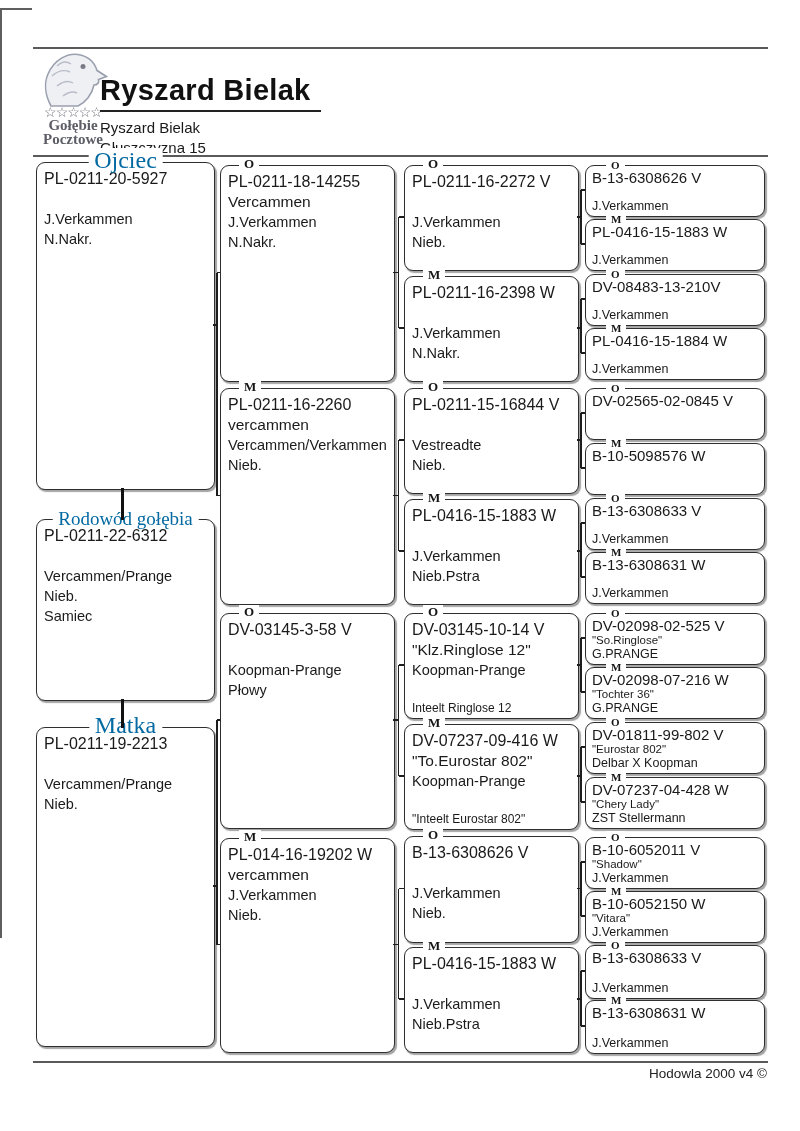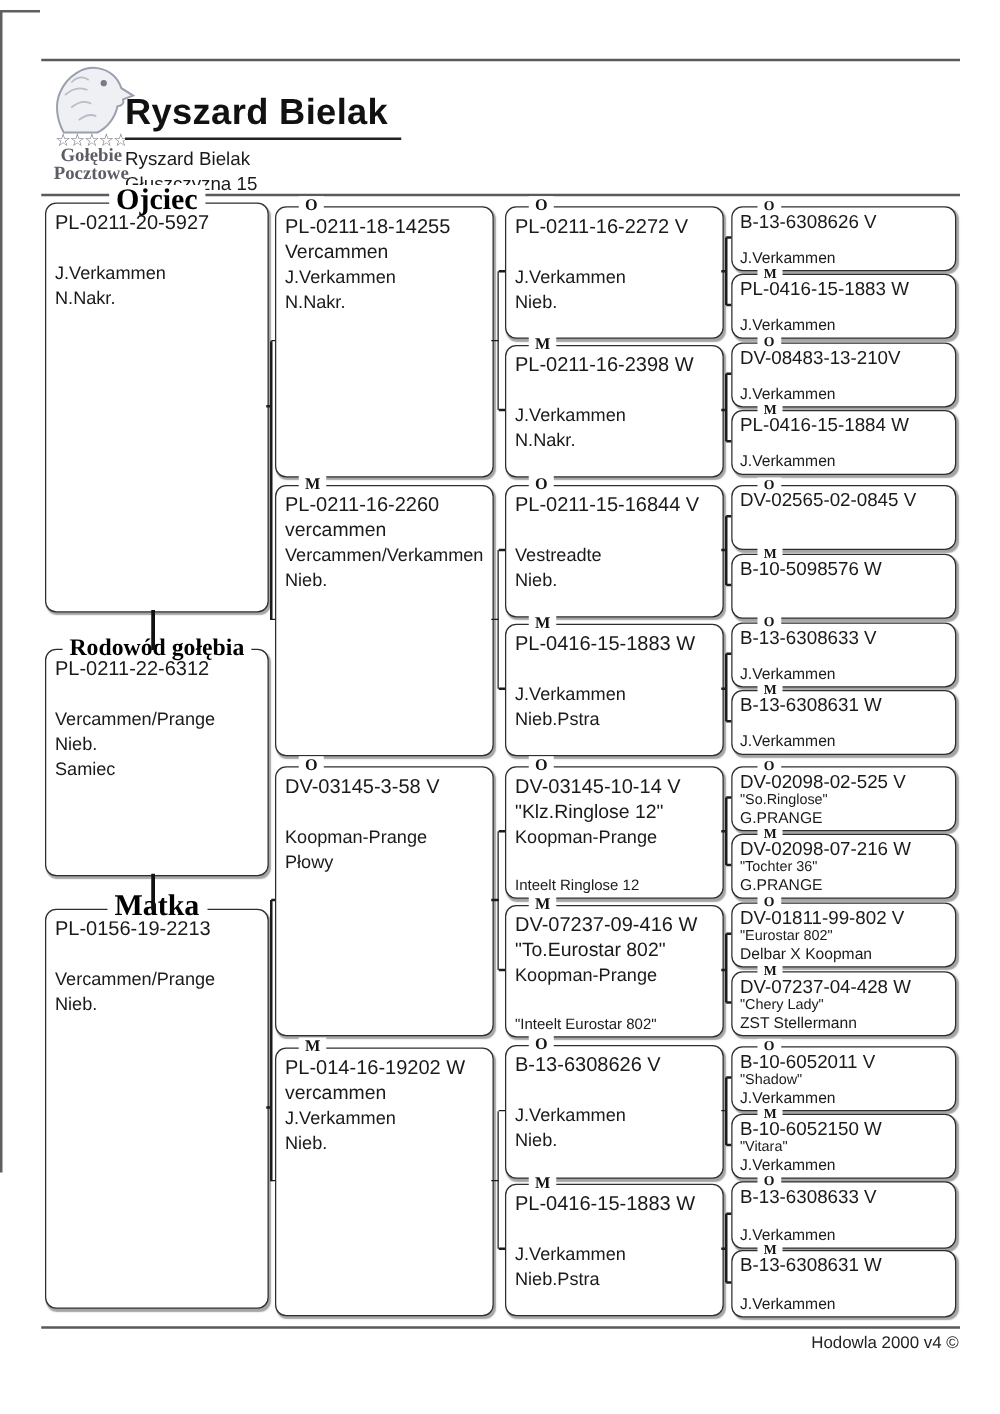--- a/index.html
+++ b/index.html
@@ -24,21 +24,21 @@
   .head-text{position:absolute;left:100px;top:50px;margin-top:24px;}
   .title{margin:0;font-size:29px;font-weight:bold;color:#111;display:inline-block;border-bottom:2px solid #222;padding:0 10px 3px 0;letter-spacing:.3px;}
   .owner{font-size:15px;line-height:18px;margin-top:2px;}
   .owner:first-of-type{margin-top:7px;}
 
   
   #tree{position:absolute;left:0;top:0;width:800px;height:1131px;}
   .box{position:absolute;background:#fff;border:1.5px solid #2e2e2e;border-radius:9px;
        box-shadow:1.5px 2px 1px rgba(90,90,90,.55);}
   .cap{position:absolute;top:-15px;left:50%;transform:translateX(-50%);background:#fff;padding:0 6px;
-       font-family:"Liberation Serif",serif;font-weight:bold;font-size:24px;line-height:24px;color:#000000;white-space:nowrap;}
+       font-family:"Liberation Serif",serif;font-weight:normal;font-size:24px;line-height:24px;color:#0369a1;white-space:nowrap;}
   .cap-sm{font-size:19px;line-height:19px;top:-11px;}
   .sex{position:absolute;top:-9px;left:18px;background:#fff;padding:0 5px;
        font-family:"Liberation Serif",serif;font-weight:bold;font-size:13px;line-height:14px;color:#141414;}
   .sex-sm{font-size:11px;line-height:12px;top:-7px;left:20px;}
   .content{padding:5px 7px 0 7px;overflow:hidden;}
   .t-ring{font-size:16px;line-height:21px;min-height:21px;white-space:nowrap;}
   .t-big{font-size:15.5px;line-height:20px;min-height:20px;white-space:nowrap;}
   .t-ln{font-size:14.5px;line-height:20px;min-height:20px;white-space:nowrap;}
   .foot{position:absolute;left:7px;bottom:3px;font-size:12px;white-space:nowrap;}
   .content4{padding:3px 6px 0 6px;}
@@ -96,21 +96,21 @@
           <div class="t-ring">PL-0211-22-6312</div>
           <div class="t-ln"></div>
           <div class="t-ln">Vercammen/Prange</div>
           <div class="t-ln">Nieb.</div>
           <div class="t-ln">Samiec</div>
         </div>
       </div>
       <div class="box" style="left: 36px; top: 727px; width: 177px; height: 318px;">
         <div class="cap">Matka</div>
         <div class="content">
-          <div class="t-ring">PL-0156-19-2213</div>
+          <div class="t-ring">PL-0211-19-2213</div>
           <div class="t-ln"></div>
           <div class="t-ln">Vercammen/Prange</div>
           <div class="t-ln">Nieb.</div>
         </div>
       </div>
       <div class="box" style="left: 220px; top: 165px; width: 173px; height: 215px;">
         <div class="sex">O</div>
         <div class="content">
           <div class="t-ring">PL-0211-18-14255</div>
           <div class="t-big">Vercammen</div>

